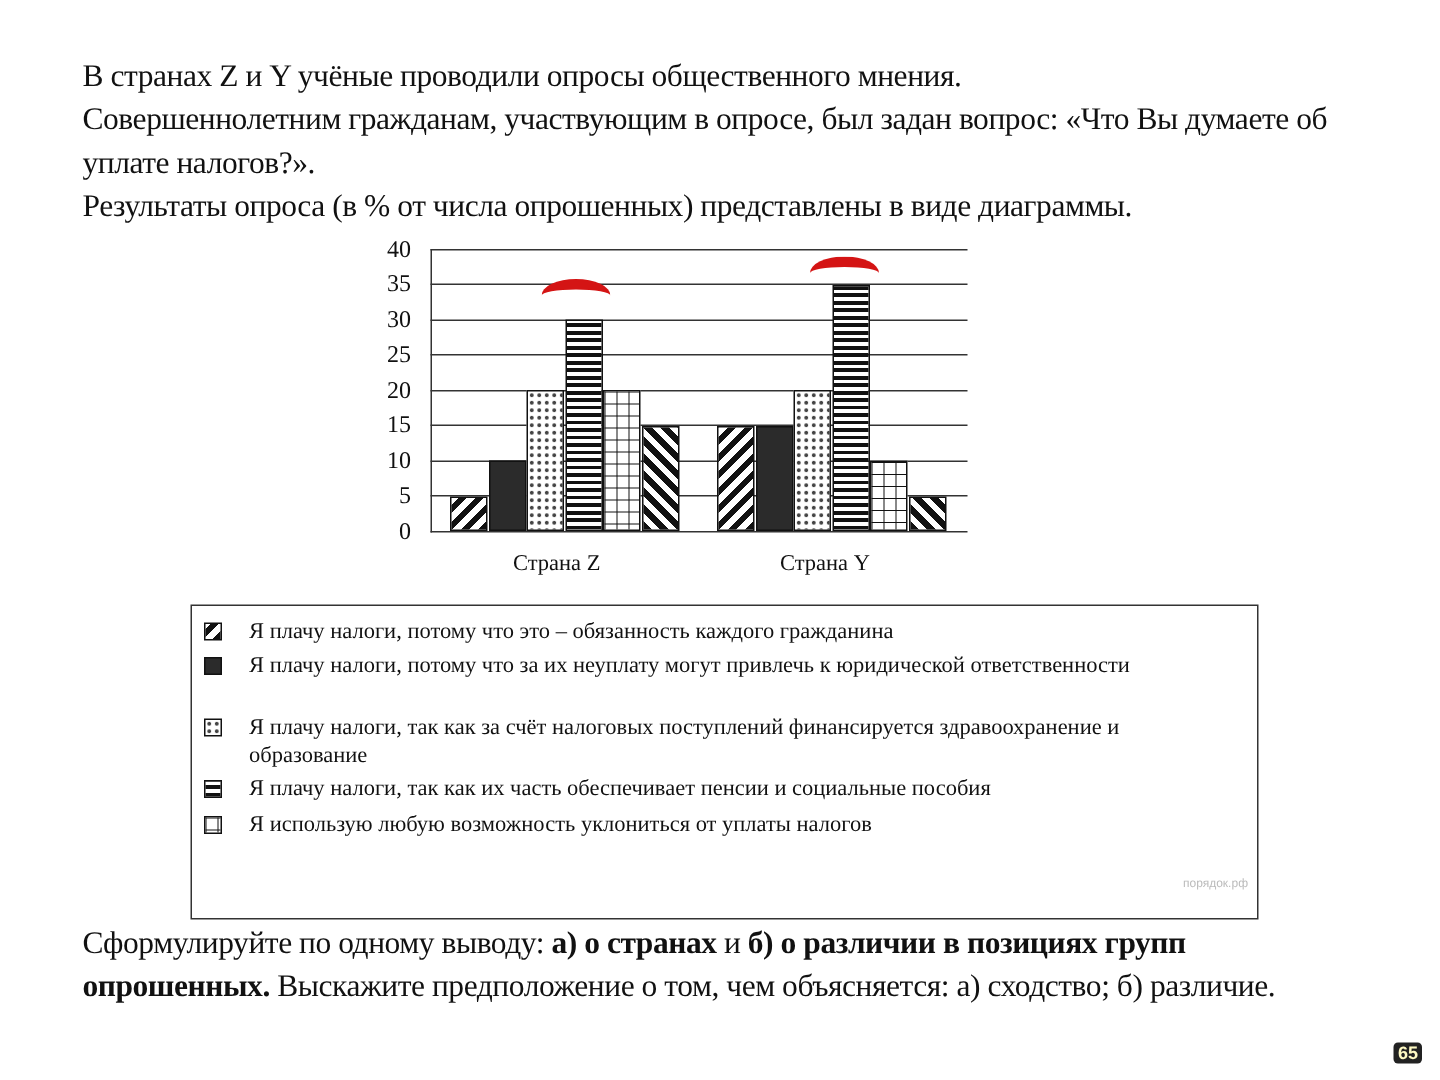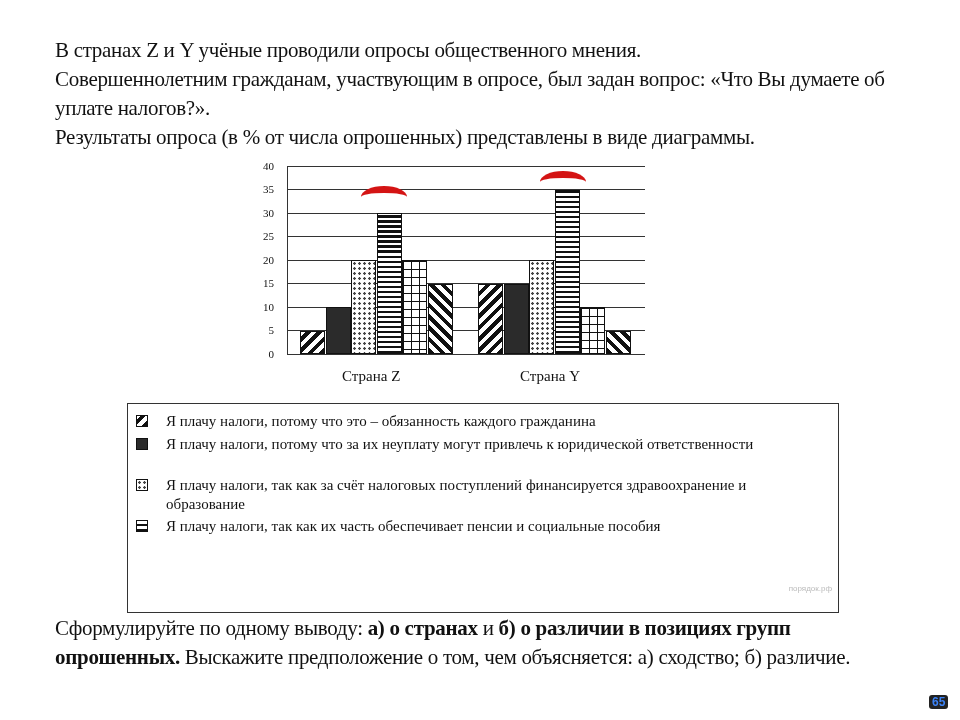--- a/index.html
+++ b/index.html
@@ -1,38 +1,38 @@
 <!DOCTYPE html>
 <html><head>
 <meta charset="utf-8">
 <style>
   html,body{margin:0;padding:0;background:#fff;}
   body{width:960px;height:720px;position:relative;overflow:hidden;font-family:"Liberation Serif","DejaVu Serif",serif;color:#111;}
   .intro{position:absolute;left:55px;top:36px;width:880px;font-size:21px;line-height:29px;letter-spacing:-0.3px;}
   .intro p{margin:0;}
-  .ytick{position:absolute;left:0;width:24px;text-align:right;font-size:11px;line-height:15px;}
+  .ytick{position:absolute;left:0;width:24px;text-align:right;font-size:16px;line-height:15px;}
   .grid{position:absolute;left:287px;width:358px;height:0;border-top:1.5px solid #333;}
   .yaxis{position:absolute;left:287px;top:166px;width:0;height:189px;border-left:1.5px solid #333;}
   .bar{position:absolute;width:25px;border:1.5px solid #111;box-sizing:border-box;}
   .xlabel{position:absolute;font-size:15px;top:368px;}
   .arc{position:absolute;width:46px;height:22px;border-top:7px solid #d41414;border-radius:50% 50% 0 0;box-sizing:border-box;}
   .p-diag{background:repeating-linear-gradient(-45deg,#111 0 4px,#fff 4px 8px);}
   .p-solid{background:#2b2b2b;}
   .p-dots{background-color:#fff;background-image:radial-gradient(#444 1px,transparent 1.5px);background-size:5px 5px;}
   .p-hstripe{background:repeating-linear-gradient(0deg,#111 0 2.5px,#fff 2.5px 5px);}
   .p-grid{background-color:#fff;background-image:linear-gradient(#111 1px,transparent 1px),linear-gradient(90deg,#111 1px,transparent 1px);background-size:8px 8px;}
   .p-rdiag{background:repeating-linear-gradient(45deg,#111 0 4px,#fff 4px 8px);}
   .legend{position:absolute;left:127px;top:403px;width:712px;height:210px;border:1.5px solid #333;box-sizing:border-box;font-size:15px;line-height:19px;}
   .leg-item{position:absolute;left:8px;display:flex;align-items:flex-start;}
   .swatch{width:12px;height:12px;border:1.5px solid #111;margin-top:3px;margin-right:18px;flex:none;box-sizing:border-box;}
   .leg-text{width:660px;}
   .watermark{position:absolute;right:6px;bottom:14px;font-size:8px;color:#bbb;font-family:"Liberation Sans",sans-serif;}
   .outro{position:absolute;left:55px;top:614px;width:860px;font-size:21px;line-height:29px;letter-spacing:-0.3px;}
   .outro b{font-weight:bold;}
-  .pagenum{position:absolute;left:929px;top:695px;font-family:"Liberation Sans",sans-serif;font-size:12px;font-weight:bold;color:#3b82f6;background:#222;padding:0 3px;border-radius:3px;line-height:14px;}
+  .pagenum{position:absolute;left:929px;top:695px;font-family:"Liberation Sans",sans-serif;font-size:12px;font-weight:bold;color:#fef9c3;background:#222;padding:0 3px;border-radius:3px;line-height:14px;}
 </style>
 </head>
 <body>
 
 <div class="intro">
   <p>В странах Z и Y учёные проводили опросы общественного мнения.</p>
   <p>Совершеннолетним гражданам, участвующим в опросе, был задан вопрос: «Что Вы думаете об уплате налогов?».</p>
   <p>Результаты опроса (в % от числа опрошенных) представлены в виде диаграммы.</p>
 </div>
 
@@ -92,20 +92,24 @@
     <span class="leg-text">Я плачу налоги, потому что за их неуплату могут привлечь к юридической ответственности</span>
   </div>
   <div class="leg-item" style="top:113px">
     <span class="swatch p-hstripe"></span>
     <span class="leg-text">Я плачу налоги, так как их часть  обеспечивает пенсии и социальные пособия</span>
   </div>
   <div class="leg-item" style="top:72px">
     <span class="swatch p-dots"></span>
     <span class="leg-text">Я плачу налоги, так как за счёт налоговых поступлений финансируется здравоохранение и образование</span>
   </div>
+  <div class="leg-item" style="top:137px">
+    <span class="swatch p-grid"></span>
+    <span class="leg-text">Я использую любую возможность уклониться от уплаты налогов</span>
+  </div>
   <div class="watermark">порядок.рф</div>
 </div>
 
 <div class="outro">
   <span>Сформулируйте по одному выводу: </span><b>а) о странах</b><span> и </span><b>б) о различии в позициях групп опрошенных.</b><span> Выскажите предположение о том, чем объясняется: а) сходство; б) различие.</span>
 </div>
 
 <div class="pagenum">65</div>
 
 </body></html>

